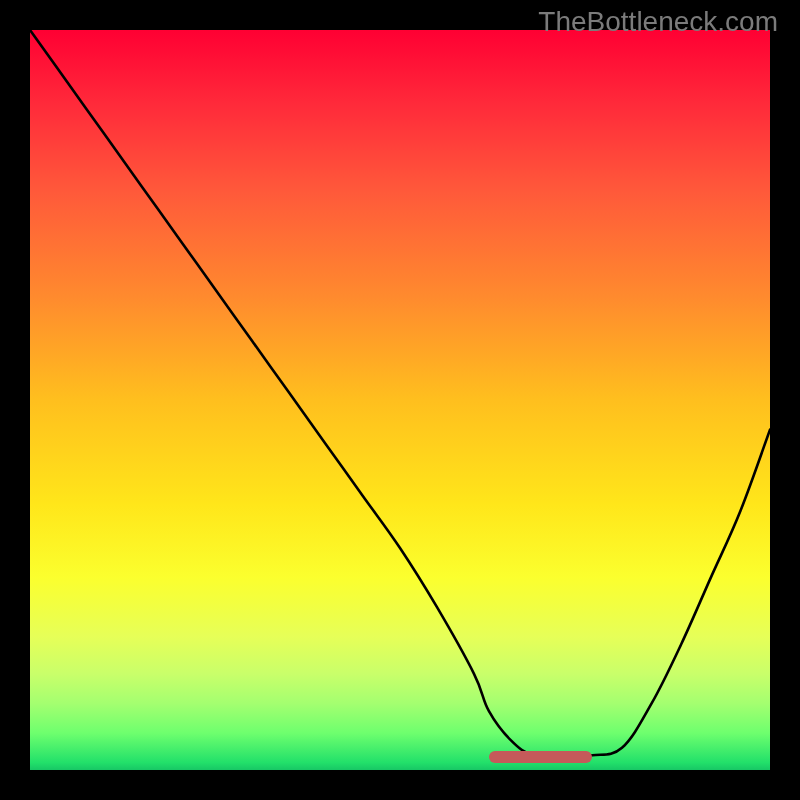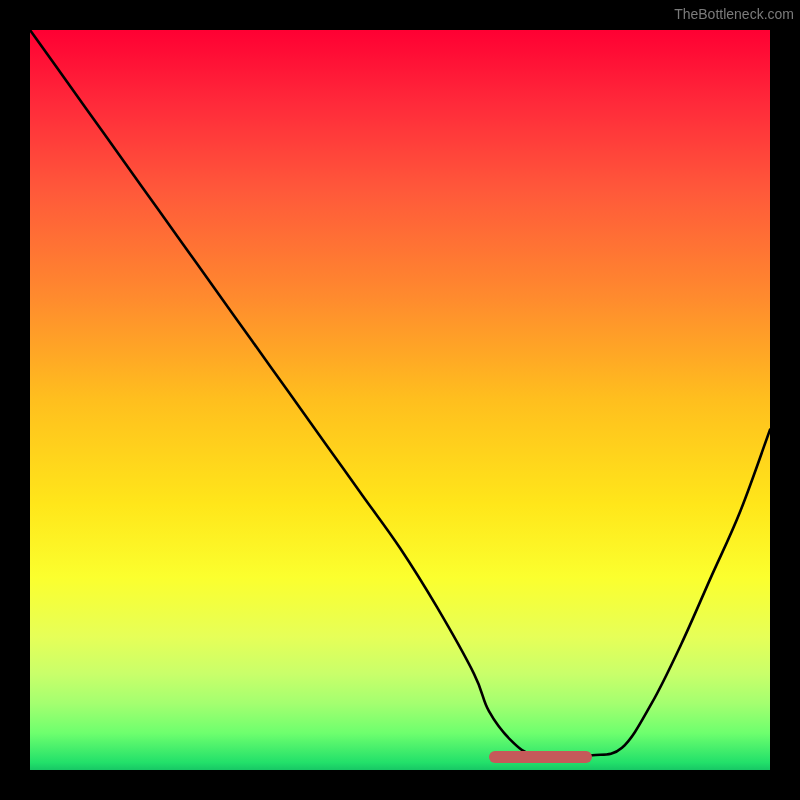--- a/index.html
+++ b/index.html
@@ -6,23 +6,23 @@
   html, body { width: 800px; height: 800px; overflow: hidden; background: #000; }
   .frame {
     position: relative;
     width: 800px;
     height: 800px;
     background: #000;
   }
   .attribution {
     position: absolute;
     top: 6px;
-    right: 6px;
+    right: 22px;
     font-family: Arial, Helvetica, sans-serif;
-    font-size: 14px;
+    font-size: 28px;
     color: #7b7b7b;
     z-index: 10;
   }
   .plot {
     position: absolute;
     left: 30px;
     top: 30px;
     width: 740px;
     height: 740px;
     overflow: hidden;

